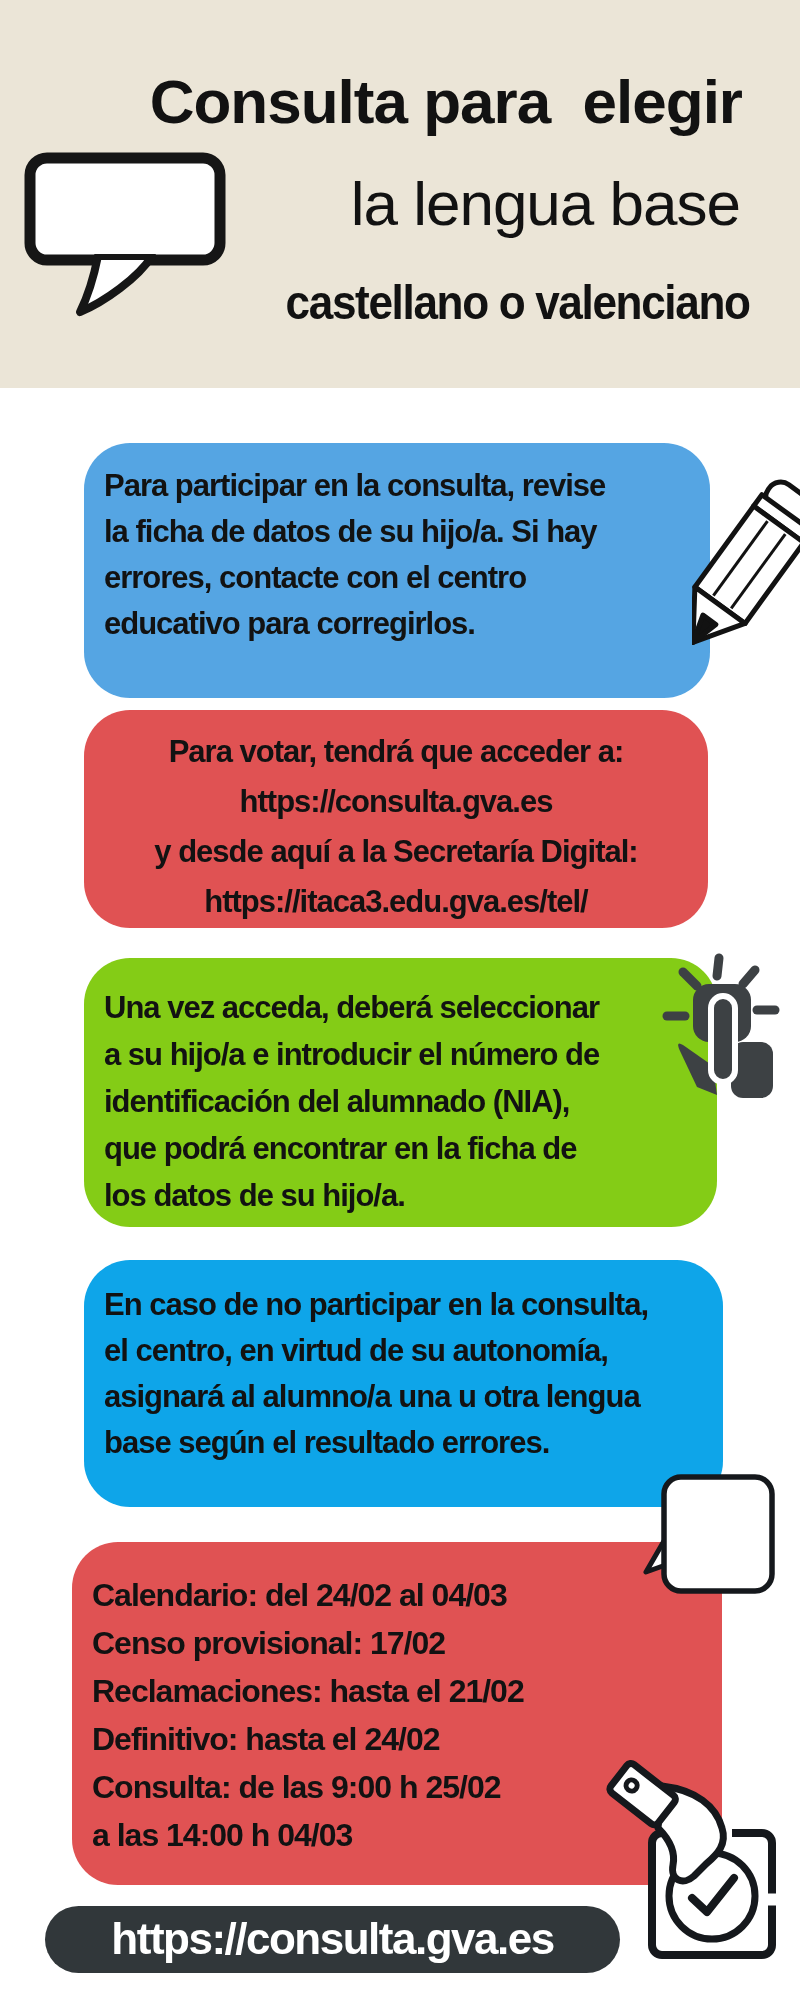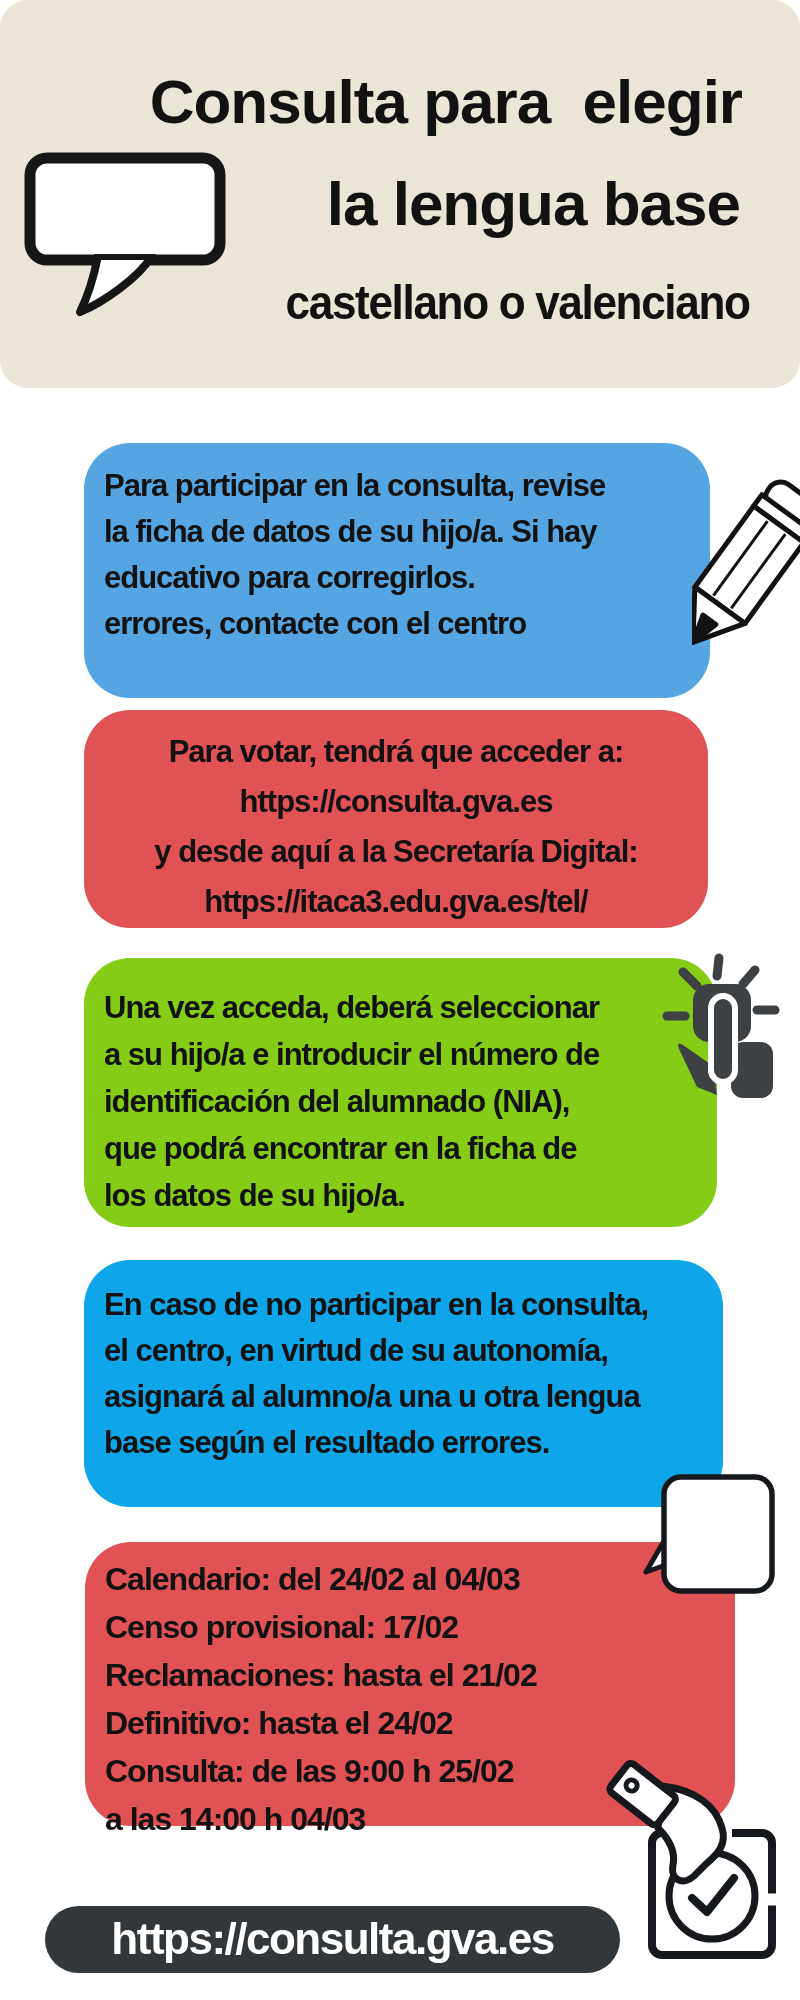--- a/index.html
+++ b/index.html
@@ -1,37 +1,37 @@
 <!DOCTYPE html>
 <html><head>
 <meta charset="utf-8">
 <style>
   html,body{margin:0;padding:0;background:#ffffff;}
   #poster{
     position:relative;width:800px;height:2000px;overflow:hidden;background:#ffffff;
     font-family:"Liberation Sans","DejaVu Sans",sans-serif;color:#121212;
   }
   
-  .header{position:absolute;left:0;top:0;width:800px;height:388px;background:#ebe5d7;border-radius:28px;}
+  .header{position:absolute;left:0;top:0;width:800px;height:388px;background:#ebe5d7;}
   .t1{position:absolute;top:66px;right:58px;font-size:62px;font-weight:bold;white-space:pre;letter-spacing:-1px;}
-  .t2{position:absolute;top:168px;right:60px;font-size:62px;font-weight:bold;white-space:pre;letter-spacing:-1px;}
+  .t2{position:absolute;top:168px;right:60px;font-size:62px;font-weight:normal;white-space:pre;letter-spacing:-1px;}
   .t3{position:absolute;top:274px;right:50px;font-size:49px;font-weight:bold;white-space:pre;
       letter-spacing:-1.5px;transform:scaleX(0.9);transform-origin:100% 50%;}
   
   .box{position:absolute;border-radius:46px;box-sizing:border-box;}
   .box .line{white-space:pre;letter-spacing:-1px;font-weight:bold;}
   .box-blue1{left:84px;top:443px;width:626px;height:255px;background:#55a5e3;padding:20px 0 0 20px;}
   .box-blue1 .line{font-size:31px;line-height:46px;}
   .box-red1{left:84px;top:710px;width:624px;height:218px;background:#e05253;padding-top:17px;text-align:center;}
   .box-red1 .line{font-size:31px;line-height:50px;}
   .box-yellow{left:84px;top:958px;width:633px;height:269px;background:#84cc16;padding:26px 0 16px 20px;}
   .box-yellow .line{font-size:31px;line-height:47px;}
   .box-blue2{left:84px;top:1260px;width:639px;height:247px;background:#0ea5e9;padding:22px 0 0 20px;}
   .box-blue2 .line{font-size:31px;line-height:46px;}
-  .box-red2{left:85px;top:1542px;width:650px;height:284px;background:#e05253;padding:13px 0 0 20px;}
+  .box-red2{left:72px;top:1542px;width:650px;height:343px;background:#e05253;padding:29px 0 0 20px;}
   .box-red2 .line{font-size:32px;line-height:48px;}
   
   .pill{position:absolute;left:45px;top:1906px;width:575px;height:67px;border-radius:34px;
         background:#31373a;color:#ffffff;text-align:center;}
   .pill .url{font-size:44px;font-weight:bold;line-height:66px;letter-spacing:-1.5px;white-space:pre;}
   
   .icon{position:absolute;display:block;line-height:0;}
   .ic-bubble1{left:22px;top:150px;}
   .ic-pencil{left:692px;top:468px;}
   .ic-tap{left:655px;top:948px;}
@@ -53,22 +53,22 @@
     <svg width="205" height="170" viewBox="0 0 205 170">
       <rect x="8" y="8" width="190" height="102" rx="17" fill="#ffffff" stroke="#161616" stroke-width="11"></rect>
       <path d="M130,106 C116,128 82,152 58,162 C66,146 72,126 76,106 Z" fill="#ffffff" stroke="#161616" stroke-width="8" stroke-linejoin="round"></path>
       <rect x="14" y="14" width="178" height="90" rx="13" fill="#ffffff"></rect>
     </svg>
   </span>
 
   <div class="box box-blue1">
     <div class="line">Para participar en la consulta, revise</div>
     <div class="line">la ficha de datos de su hijo/a. Si hay</div>
+    <div class="line">errores, contacte con el centro</div>
     <div class="line">educativo para corregirlos.</div>
-    <div class="line">errores, contacte con el centro</div>
   </div>
 
   <span class="icon ic-pencil">
     <svg width="110" height="200" viewBox="0 0 110 200">
       <g transform="rotate(36 55 100)" fill="#ffffff" stroke="#121212" stroke-width="5" stroke-linejoin="round">
         <rect x="26" y="8" width="58" height="30" rx="14"></rect>
         <rect x="24" y="32" width="62" height="14"></rect>
         <rect x="24" y="46" width="62" height="100"></rect>
         <line x1="44" y1="50" x2="44" y2="142" stroke-width="3"></line>
         <line x1="66" y1="50" x2="66" y2="142" stroke-width="3"></line>

